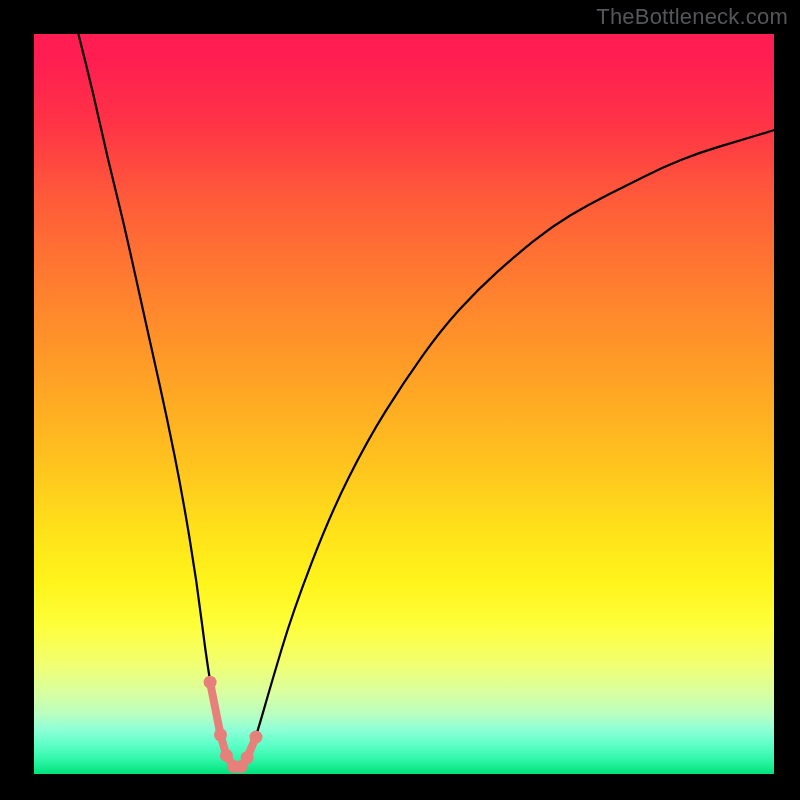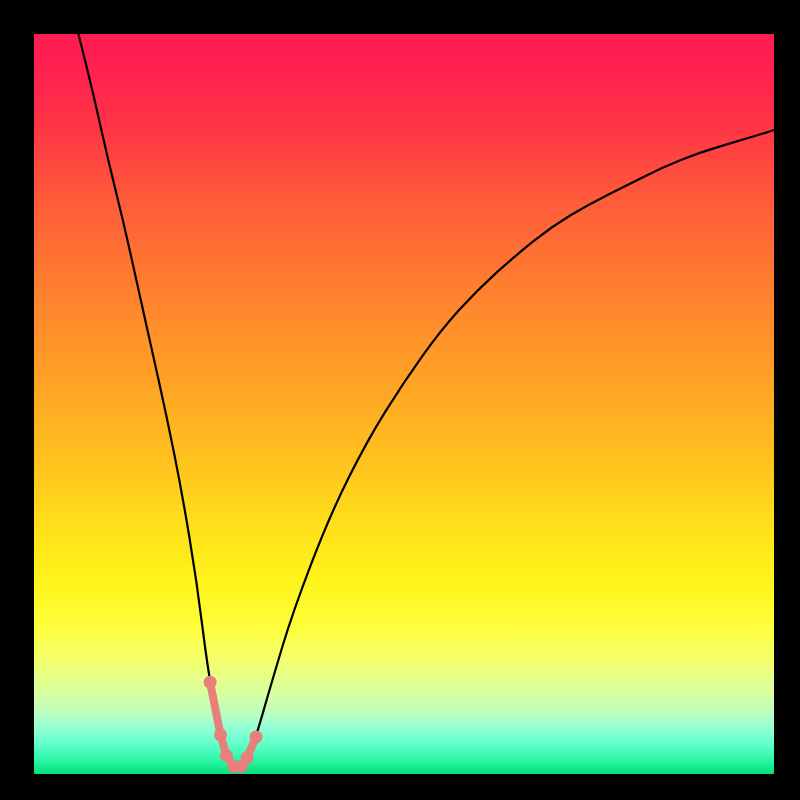--- a/index.html
+++ b/index.html
@@ -78,20 +78,21 @@
     fill: none;
     stroke: #e77f7b;
     stroke-width: 8;
     stroke-linecap: round;
   }
 </style>
 </head>
 <body>
 <div class="frame">
 
+  <div class="watermark">TheBottleneck.com</div>
 
   <div class="plot-area">
     <div class="gradient"></div>
 
     <svg class="curve" viewBox="0 0 740 740" preserveAspectRatio="none">
       <path id="curve-path" class="main" d="M 44.4 0.0 Q 44.4 0.0 51.8 29.6 Q 59.2 59.2 66.6 92.5 Q 74.0 125.8 81.4 155.4 Q 88.8 185.0 96.2 218.3 Q 103.6 251.6 111.0 284.9 Q 118.4 318.2 125.8 351.5 Q 133.2 384.8 140.6 421.8 Q 148.0 458.8 155.4 503.2 Q 162.8 547.6 168.3 592.0 Q 173.9 636.4 179.4 666.0 Q 185.0 695.6 188.7 708.5 Q 192.4 721.5 196.1 727.0 Q 199.8 732.6 203.5 732.6 Q 207.2 732.6 210.9 727.0 Q 214.6 721.5 218.3 712.3 Q 222.0 703.0 229.4 677.1 Q 236.8 651.2 247.9 614.2 Q 259.0 577.2 277.5 529.1 Q 296.0 481.0 314.5 444.0 Q 333.0 407.0 351.5 377.4 Q 370.0 347.8 388.5 321.9 Q 407.0 296.0 425.5 275.6 Q 444.0 255.3 462.5 238.6 Q 481.0 222.0 499.5 207.2 Q 518.0 192.4 536.5 181.3 Q 555.0 170.2 573.5 160.9 Q 592.0 151.7 610.5 142.4 Q 629.0 133.2 647.5 125.8 Q 666.0 118.4 684.5 112.9 Q 703.0 107.3 721.5 101.8 T 740.0 96.2"></path>
       <g id="dots">
           <path class="dotstroke" d="M 176.1 648.2 L 186.5 700.8 L 192.4 721.5 L 199.8 732.6 L 207.2 732.6 L 213.1 723.7 L 222.0 703.0"></path>
           <circle class="dot" cx="176.1" cy="648.2" r="6.5"></circle>
           <circle class="dot" cx="186.5" cy="700.8" r="6.5"></circle>

